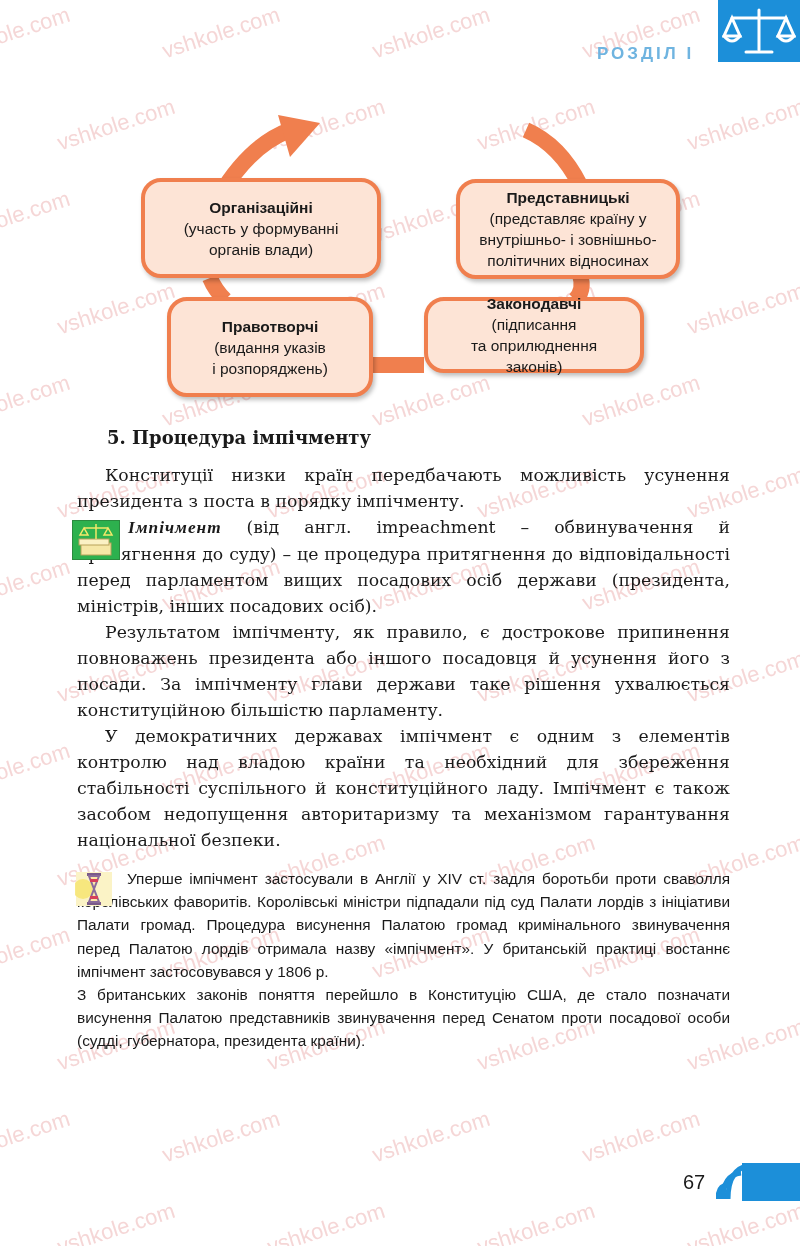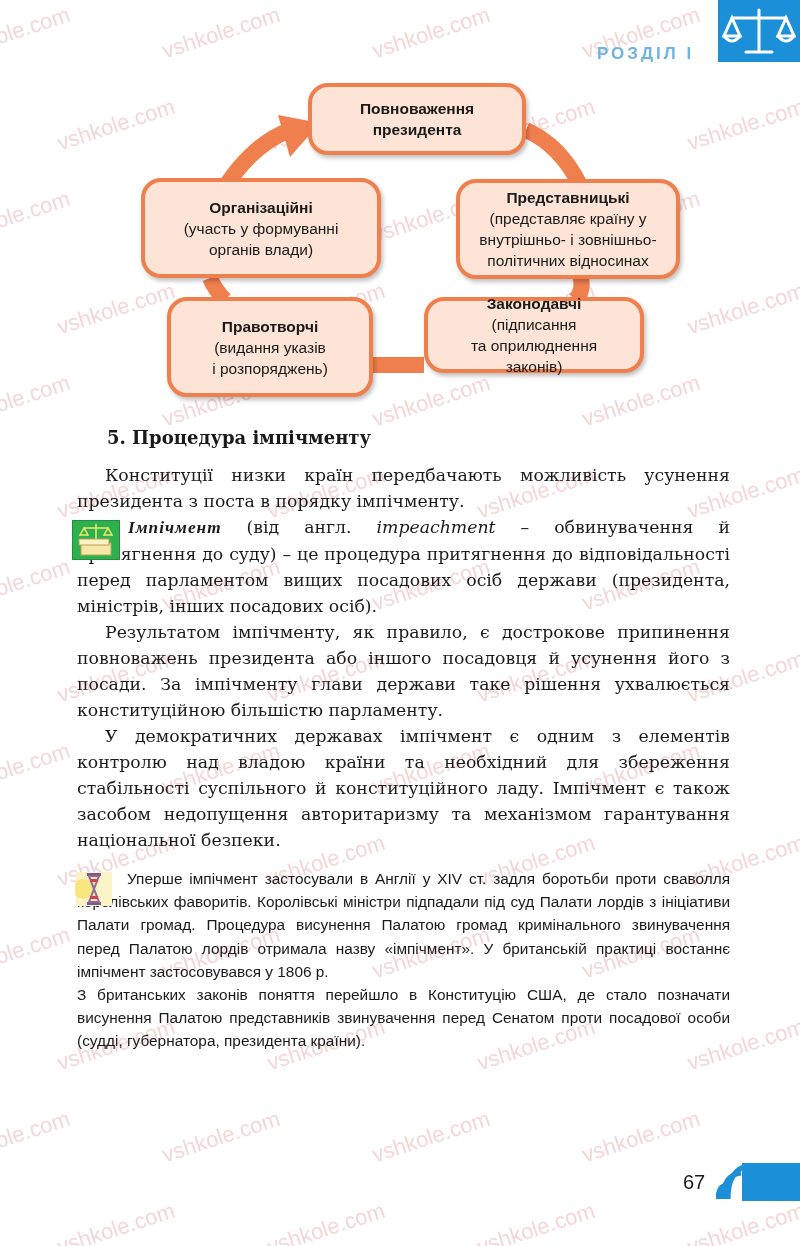--- a/index.html
+++ b/index.html
@@ -26,21 +26,21 @@
   .n-br { left: 314px; top: 222px; width: 220px; height: 76px; }
 
   
   .content { position: absolute; left: 77px; top: 425px; width: 653px; z-index: 1; font-size: 17.3px; line-height: 26px; }
   .heading { font-weight: bold; font-size: 18px; margin-left: 30px; margin-bottom: 11px; }
   .para { text-align: justify; text-indent: 28px; }
   .def-wrap { position: relative; }
   .def-icon { position: absolute; left: -5px; top: 6px; width: 48px; height: 40px; background: #2db14e; border: 1px solid #2a8a3e; }
   .def-para { text-align: justify; text-indent: 51px; }
   .term { font-weight: bold; font-style: italic; letter-spacing: 1px; font-family: Liberation Serif, serif; }
-  .foreign { font-style: italic; }
+  .foreign { }
 
   .note { position: relative; margin-top: 14px; font-family: "Liberation Sans", sans-serif; font-size: 15.4px; line-height: 23.2px; text-align: justify; }
   .note-icon { position: absolute; left: -2px; top: 4px; width: 38px; height: 36px; }
   .note p { text-indent: 0; }
   .note p.first { text-indent: 50px; }
 
   .closing { margin-top: 22px; }
 
   
   .page-num { position: absolute; left: 683px; top: 1171px; font-family: "Liberation Sans", sans-serif; font-size: 20px; color: #1a1a1a; z-index: 2; }
@@ -128,24 +128,20 @@
     <g fill="none" stroke="#f07f4e" stroke-width="16">
       <path d="M110 120 Q140 70 180 55"></path>
       <path d="M416 55 Q450 70 470 110"></path>
       <path d="M470 200 Q475 215 465 225"></path>
       <line x1="263" y1="290" x2="314" y2="290"></line>
       <path d="M100 203 Q105 215 115 225"></path>
     </g>
     <path d="M168 40 L210 48 L180 82 Z" fill="#f07f4e"></path>
   </svg>
 
-  <div class="node n-top">
-    <span class="title">Повноваження</span>
-    <span class="title">президента</span>
-  </div>
   <div class="node n-right">
     <span class="title">Представницькі</span>
     <span>(представляє країну у</span>
     <span>внутрішньо- і зовнішньо-</span>
     <span>політичних відносинах</span>
   </div>
   <div class="node n-br">
     <span class="title">Законодавчі</span>
     <span>(підписання</span>
     <span>та оприлюднення</span>

